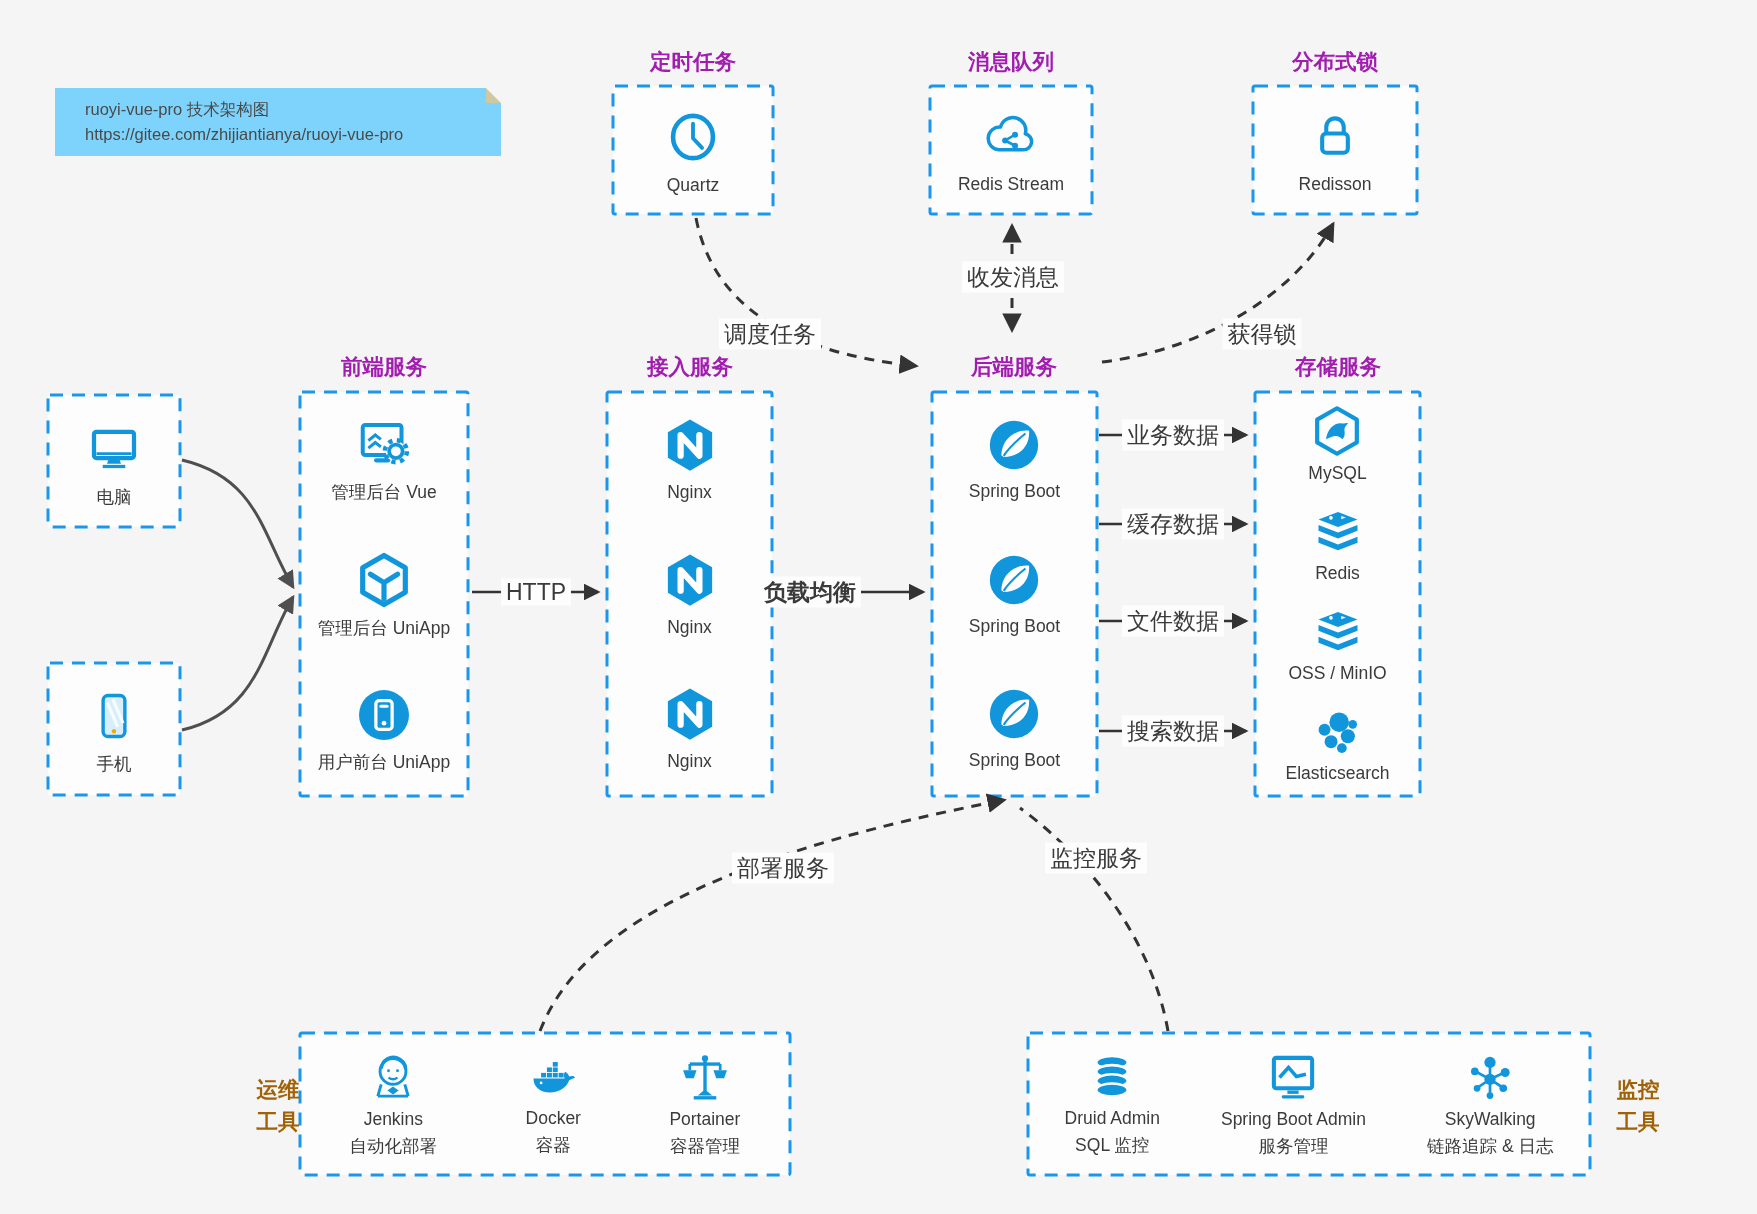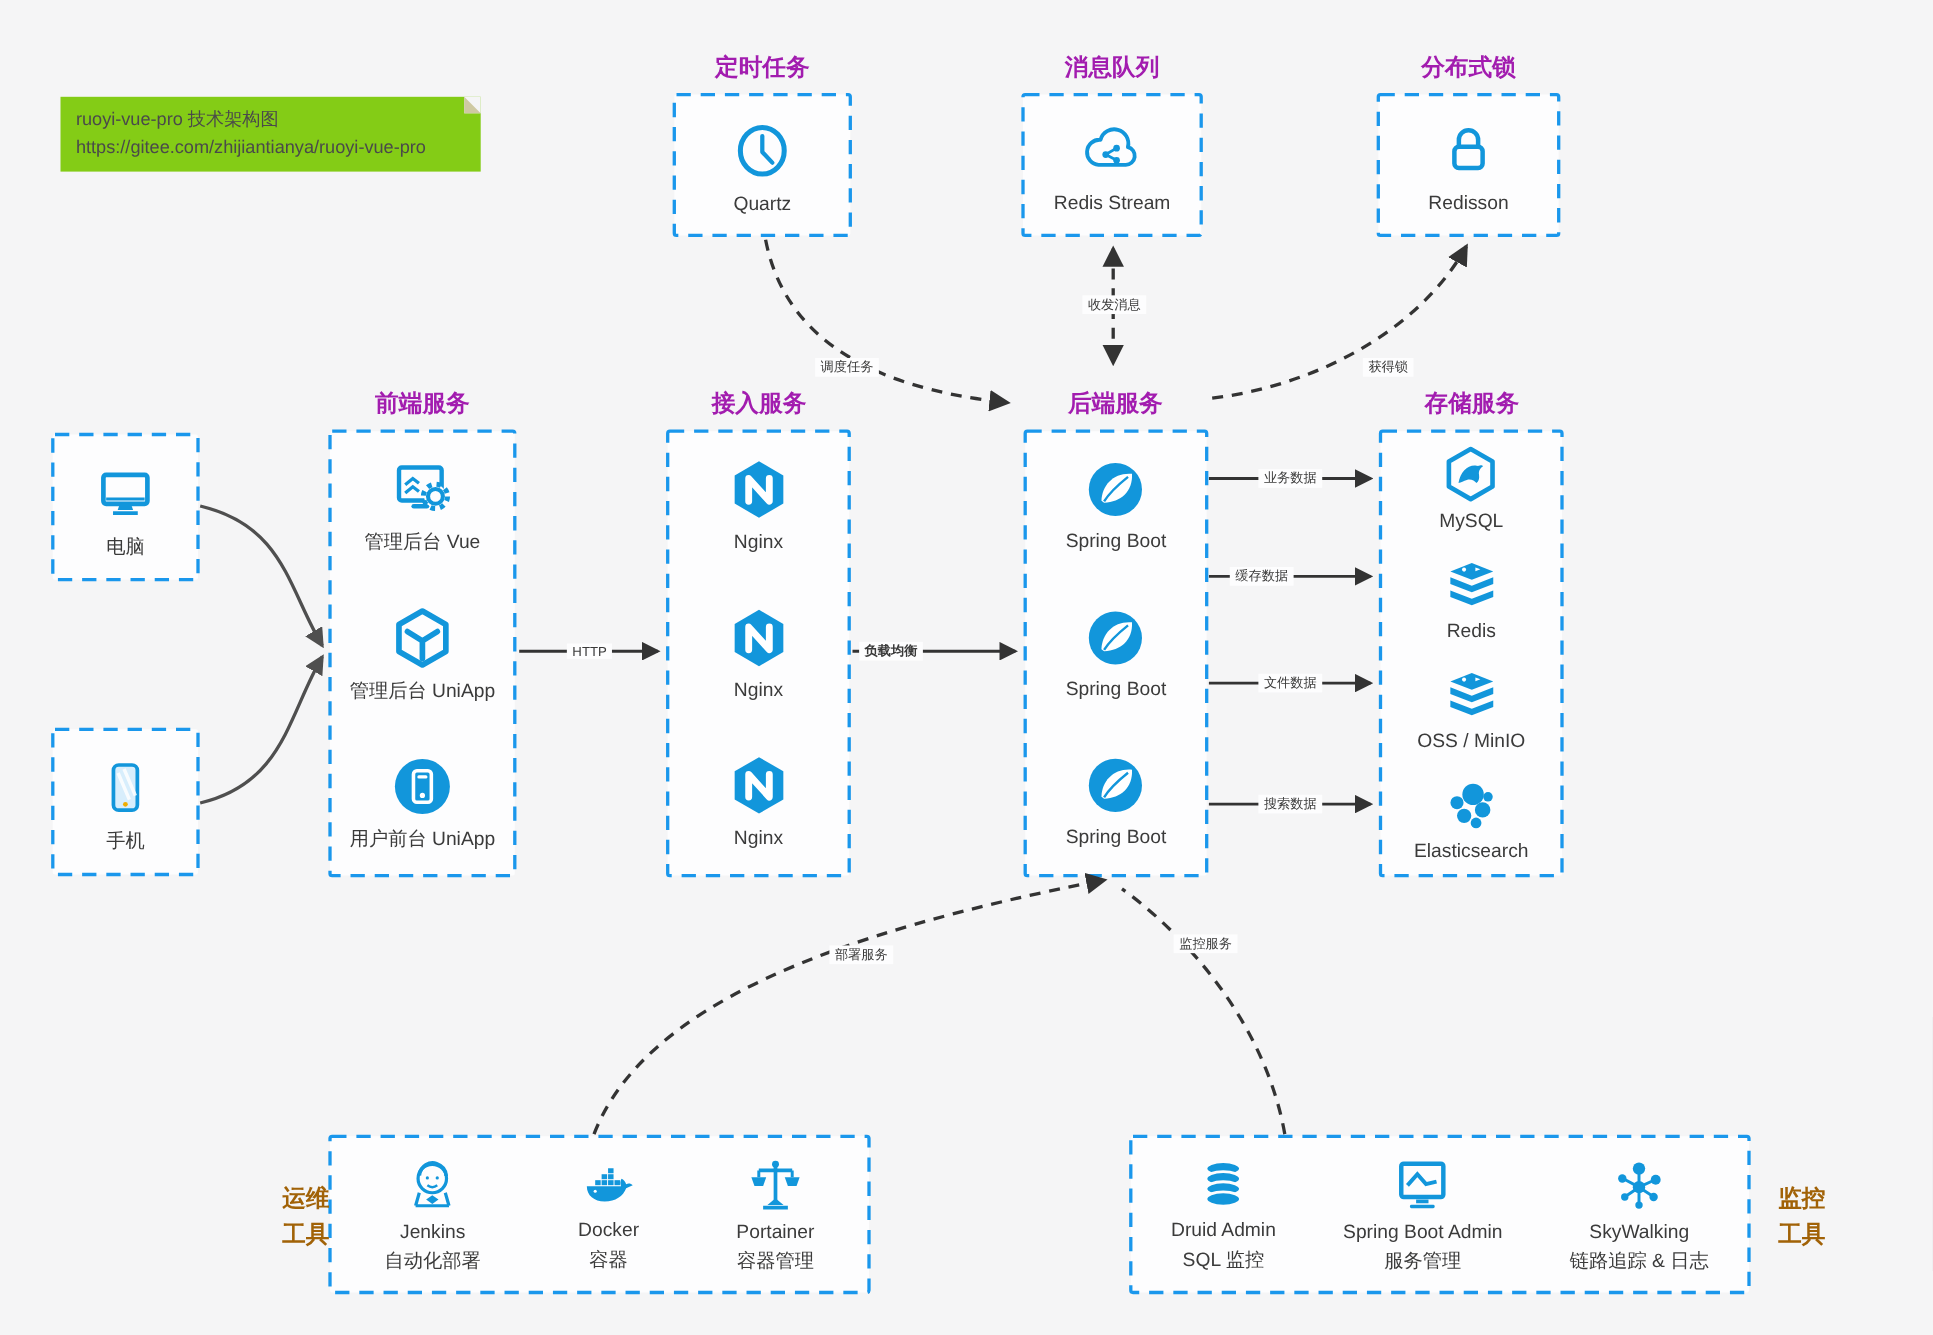--- a/index.html
+++ b/index.html
@@ -11,23 +11,23 @@
   .top-box{justify-content:center;gap:9px;padding-top:4px;}
   .hbox{flex-direction:row;justify-content:space-around;align-items:center;padding:0 6px;}
   .item,.hitem{display:flex;flex-direction:column;align-items:center;gap:7px;text-align:center;}
   .hitem{gap:5px;justify-content:space-between;}
   .ilabel,.hname,.hsub{font-size:17.5px;color:#3b3b3b;white-space:nowrap;line-height:1.25;}
   .gtitle{position:absolute;z-index:3;transform:translate(-50%,-50%);color:#a21caf;
           font-weight:bold;font-size:21.5px;white-space:nowrap;}
   .side-title{position:absolute;z-index:3;transform:translate(-50%,-50%);color:#a16207;
           font-weight:bold;font-size:21.5px;text-align:left;line-height:1.5;}
   .elabel{position:absolute;z-index:3;transform:translate(-50%,-50%);background:#fdfdfe;
-          padding:0 5px;font-size:12px;color:#3a3a3a;white-space:nowrap;}
-  .note{position:absolute;left:55px;top:88px;width:382px;box-sizing:border-box;z-index:3;
-        background:#84cc16;padding:9px 14px;font-size:16.5px;line-height:1.5;color:#4a4a4a;}
+          padding:0 5px;font-size:23px;color:#3a3a3a;white-space:nowrap;}
+  .note{position:absolute;left:55px;top:88px;width:446px;box-sizing:border-box;z-index:3;
+        background:#7dd3fc;padding:9px 30px;font-size:16.5px;line-height:1.5;color:#4a4a4a;}
   .note::before{content:"";position:absolute;top:0;right:0;width:0;height:0;
         border-top:15px solid #f5f5f6;border-left:15px solid #cfc9a2;}
   .icon svg{display:block;}
 </style>
 </head>
 <body>
 
 <div class="canvas">
 
   <svg class="edges-layer" width="1757" height="1214" viewBox="0 0 1757 1214">
@@ -407,21 +407,21 @@
           </svg>
       </span>
       <div class="hname">SkyWalking</div>
       <div class="hsub">链路追踪 &amp; 日志</div>
     </div>
   </div>
 
   <span class="elabel" style="left:536px;top:592px;">HTTP</span>
   <span class="elabel" style="left:810px;top:592px;font-weight:bold;">负载均衡</span>
   <span class="elabel" style="left:1173px;top:435px;">业务数据</span>
-  <span class="elabel" style="left:1147px;top:524px;">缓存数据</span>
+  <span class="elabel" style="left:1173px;top:524px;">缓存数据</span>
   <span class="elabel" style="left:1173px;top:621px;">文件数据</span>
   <span class="elabel" style="left:1173px;top:731px;">搜索数据</span>
   <span class="elabel" style="left:770px;top:334px;">调度任务</span>
   <span class="elabel" style="left:1013px;top:277px;">收发消息</span>
   <span class="elabel" style="left:1262px;top:334px;">获得锁</span>
   <span class="elabel" style="left:783px;top:868px;">部署服务</span>
   <span class="elabel" style="left:1096px;top:858px;">监控服务</span>
 
 </div>
 

